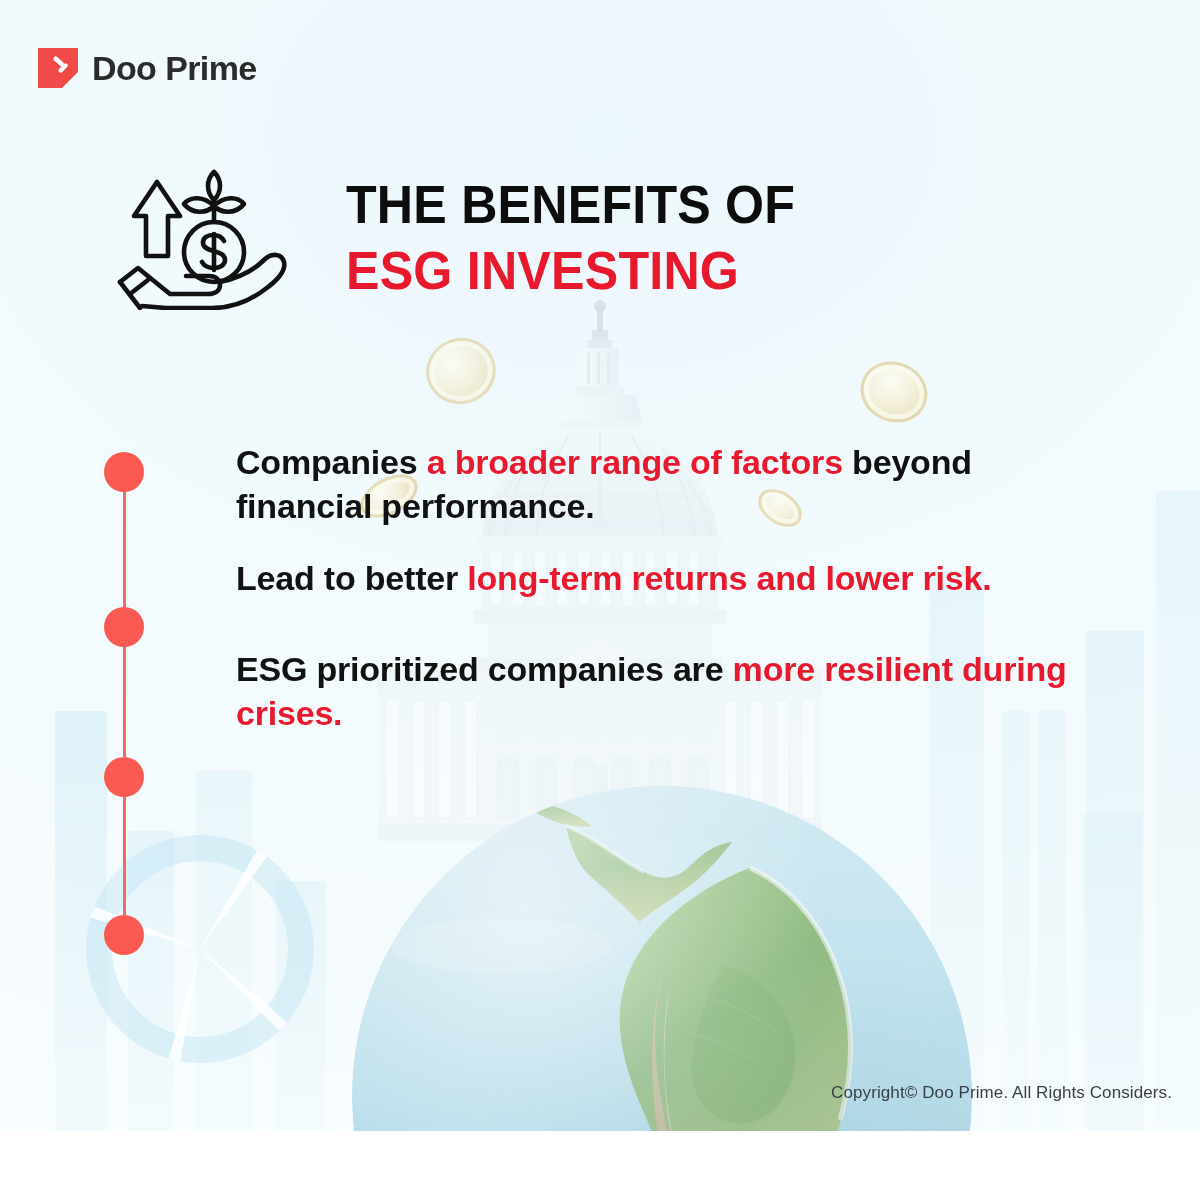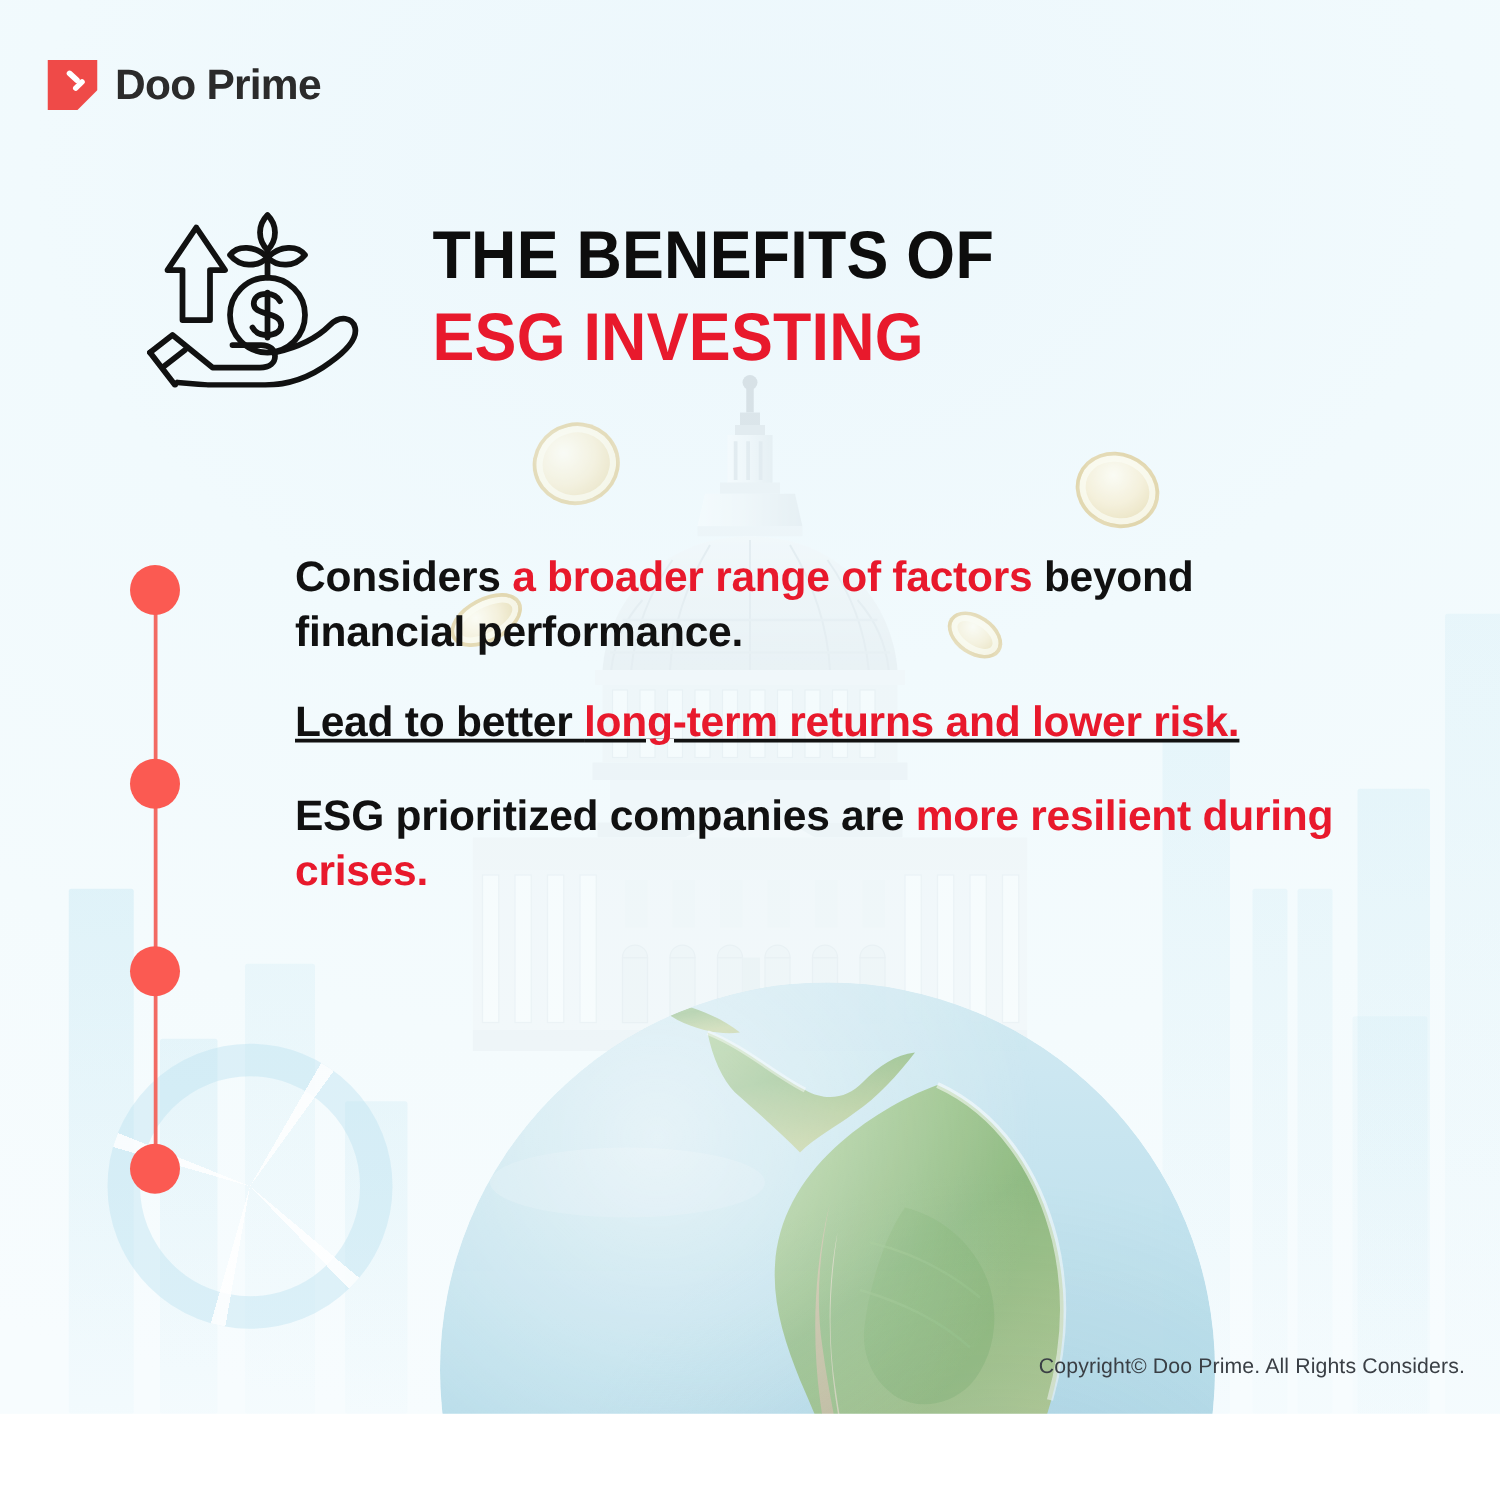--- a/index.html
+++ b/index.html
@@ -374,20 +374,20 @@
 
   <div class="timeline">
     <div class="rail"></div>
     <div class="dot" style="top:0px;"></div>
     <div class="dot" style="top:155px;"></div>
     <div class="dot" style="top:305px;"></div>
     <div class="dot" style="top:463px;"></div>
   </div>
 
   <div class="bullets">
-    <div class="bullet" style="width:845px;"><span>Considers </span><em>a broader range of factors</em><span> beyond financial performance.</span></div>
-    <div class="bullet" style="width:810px; margin-top:28px;text-decoration:underline;"><span>Lead to better </span><em>long-term returns and lower risk.</em></div>
-    <div class="bullet" style="width:840px; margin-top:30px;"><span>ESG prioritized companies are </span><em>more resilient during crises.</em></div>
+    <div class="bullet" style="width:845px;"><span>Companies </span><em>a broader range of factors</em><span> beyond financial performance.</span></div>
+    <div class="bullet" style="width:810px; margin-top:28px;"><span>Lead to better </span><em>long-term returns and lower risk.</em></div>
+    <div class="bullet" style="width:840px; margin-top:46px;"><span>ESG prioritized companies are </span><em>more resilient during crises.</em></div>
   </div>
 
   <div class="footer">Copyright© Doo Prime. All Rights Considers.</div>
 
 </div>
 
 </body></html>

